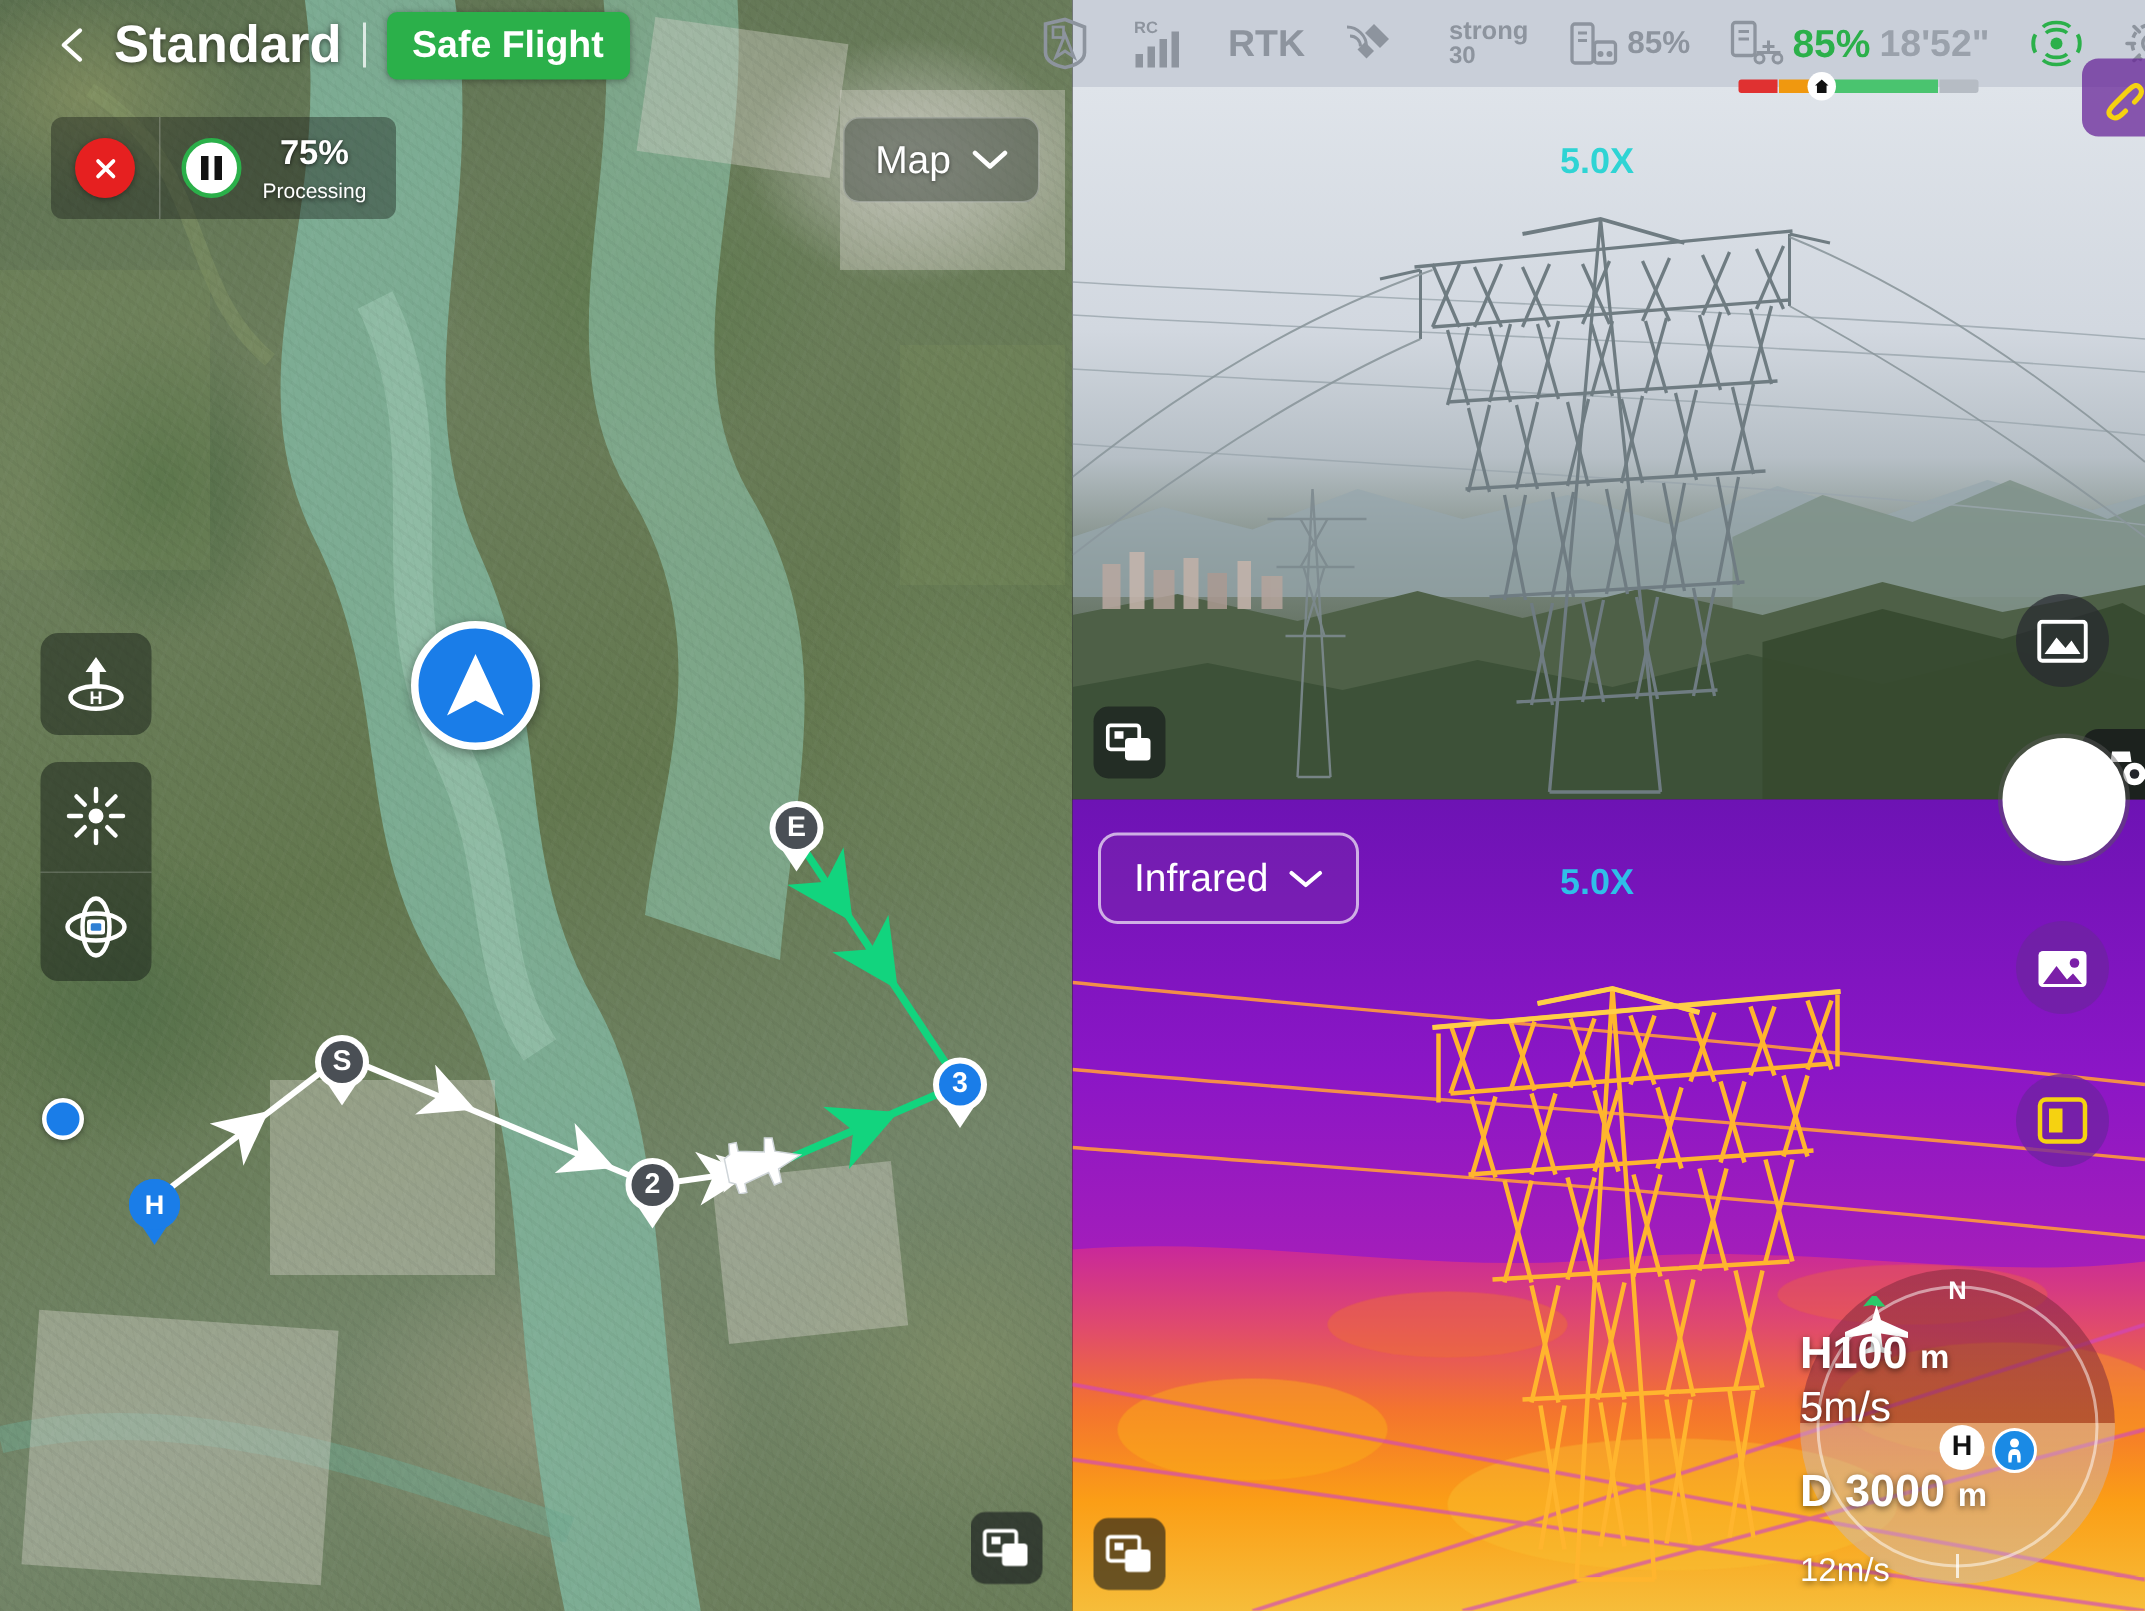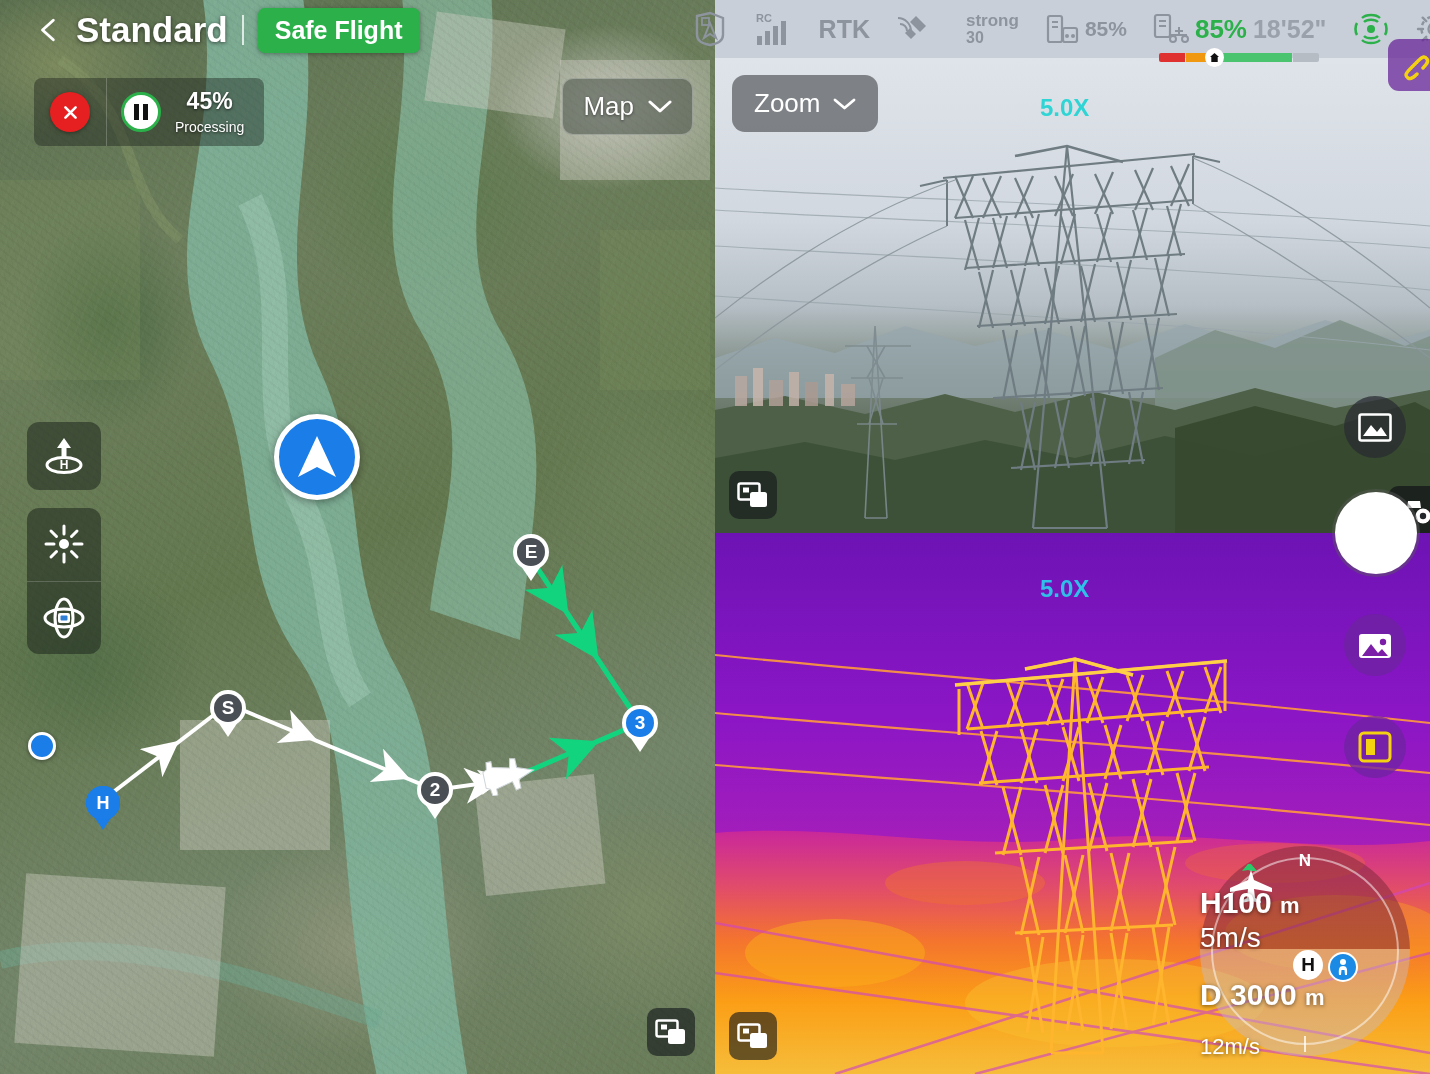--- a/index.html
+++ b/index.html
@@ -307,21 +307,21 @@
         <svg viewBox="0 0 20 20">
           <path d="M4 4 L16 16 M16 4 L4 16" stroke="#fff" stroke-width="3" stroke-linecap="round"></path>
         </svg>
       </div>
       <div class="msn-sep"></div>
       <div id="mission-pause-btn">
         <div class="pb"></div>
         <div class="pb"></div>
       </div>
       <div id="mission-text">
-        <div id="mission-percent">45%</div>
+        <div id="mission-percent">75%</div>
         <div id="mission-status">Processing</div>
       </div>
     </div>
 
     <div id="map-type-btn">
       <div id="map-type-label">Map</div>
       <svg width="24" height="15" viewBox="0 0 24 15">
         <path d="M2 3 L12 12 L22 3" stroke="#fff" stroke-width="3" fill="none" stroke-linecap="round" stroke-linejoin="round"></path>
       </svg>
     </div>
@@ -542,26 +542,20 @@
         <g stroke="#8b979c" stroke-width="1.3" fill="none" opacity="0.9">
           <path d="M232 168 C 160 200, 80 250, 0 312"></path>
           <path d="M478 146 C 548 184, 630 236, 715 300"></path>
           <path d="M240 122 C 160 150, 80 196, 0 260"></path>
           <path d="M478 100 C 556 132, 636 184, 715 250"></path>
         </g>
 
         <path d="M460 370 L540 348 L620 368 L700 344 L715 352 L715 475 L460 475 Z" fill="#36492f" opacity="0.9"></path>
       </svg>
 
-      <div class="view-label-btn" style="left:17px;top:17px;background:rgba(105,108,112,.82);">
-        <span>Zoom</span>
-        <svg width="23" height="14" viewBox="0 0 23 14">
-          <path d="M2 3 L11.5 11 L21 3" stroke="#fff" stroke-width="2.8" fill="none" stroke-linecap="round" stroke-linejoin="round"></path>
-        </svg>
-      </div>
 
       <div class="zoom-ratio" style="left:325px;top:36px;color:#2fd4d4;">5.0X</div>
 
       <div class="pip-btn" style="position:absolute;left:14px;bottom:14px;z-index:12;">
         <svg width="32" height="27" viewBox="0 0 32 27">
           <rect x="1.5" y="1.5" width="21" height="16" rx="2" fill="none" stroke="#fff" stroke-width="2.5"></rect>
           <path d="M6 5.5 L12 5.5 L12 10.5 L6 10.5 Z" fill="#fff"></path>
           <rect x="13" y="10" width="17" height="15" rx="2.5" fill="#fff"></rect>
         </svg>
       </div>
@@ -656,20 +650,27 @@
                    M454 394 L438 492"></path>
           <path d="M244 156 L244 202 M510 130 L510 178"></path>
         </g>
 
         <g stroke="#ffd24a" stroke-width="3.4" fill="none" opacity="0.9">
           <path d="M240 152 L512 128"></path>
           <path d="M310 136 L360 126 L418 142"></path>
         </g>
       </svg>
 
+      <div class="view-label-btn" style="left:17px;top:22px;
+           background:rgba(120,40,170,.45);border:2px solid rgba(255,255,255,.65);">
+        <span>Infrared</span>
+        <svg width="23" height="14" viewBox="0 0 23 14">
+          <path d="M2 3 L11.5 11 L21 3" stroke="#fff" stroke-width="2.8" fill="none" stroke-linecap="round" stroke-linejoin="round"></path>
+        </svg>
+      </div>
 
       <div class="zoom-ratio" style="left:325px;top:42px;color:#2fbfe8;">5.0X</div>
 
       <div class="pip-btn" style="position:absolute;left:14px;bottom:14px;z-index:14;">
         <svg width="32" height="27" viewBox="0 0 32 27">
           <rect x="1.5" y="1.5" width="21" height="16" rx="2" fill="none" stroke="#fff" stroke-width="2.5"></rect>
           <path d="M6 5.5 L12 5.5 L12 10.5 L6 10.5 Z" fill="#fff"></path>
           <rect x="13" y="10" width="17" height="15" rx="2.5" fill="#fff"></rect>
         </svg>
       </div>

